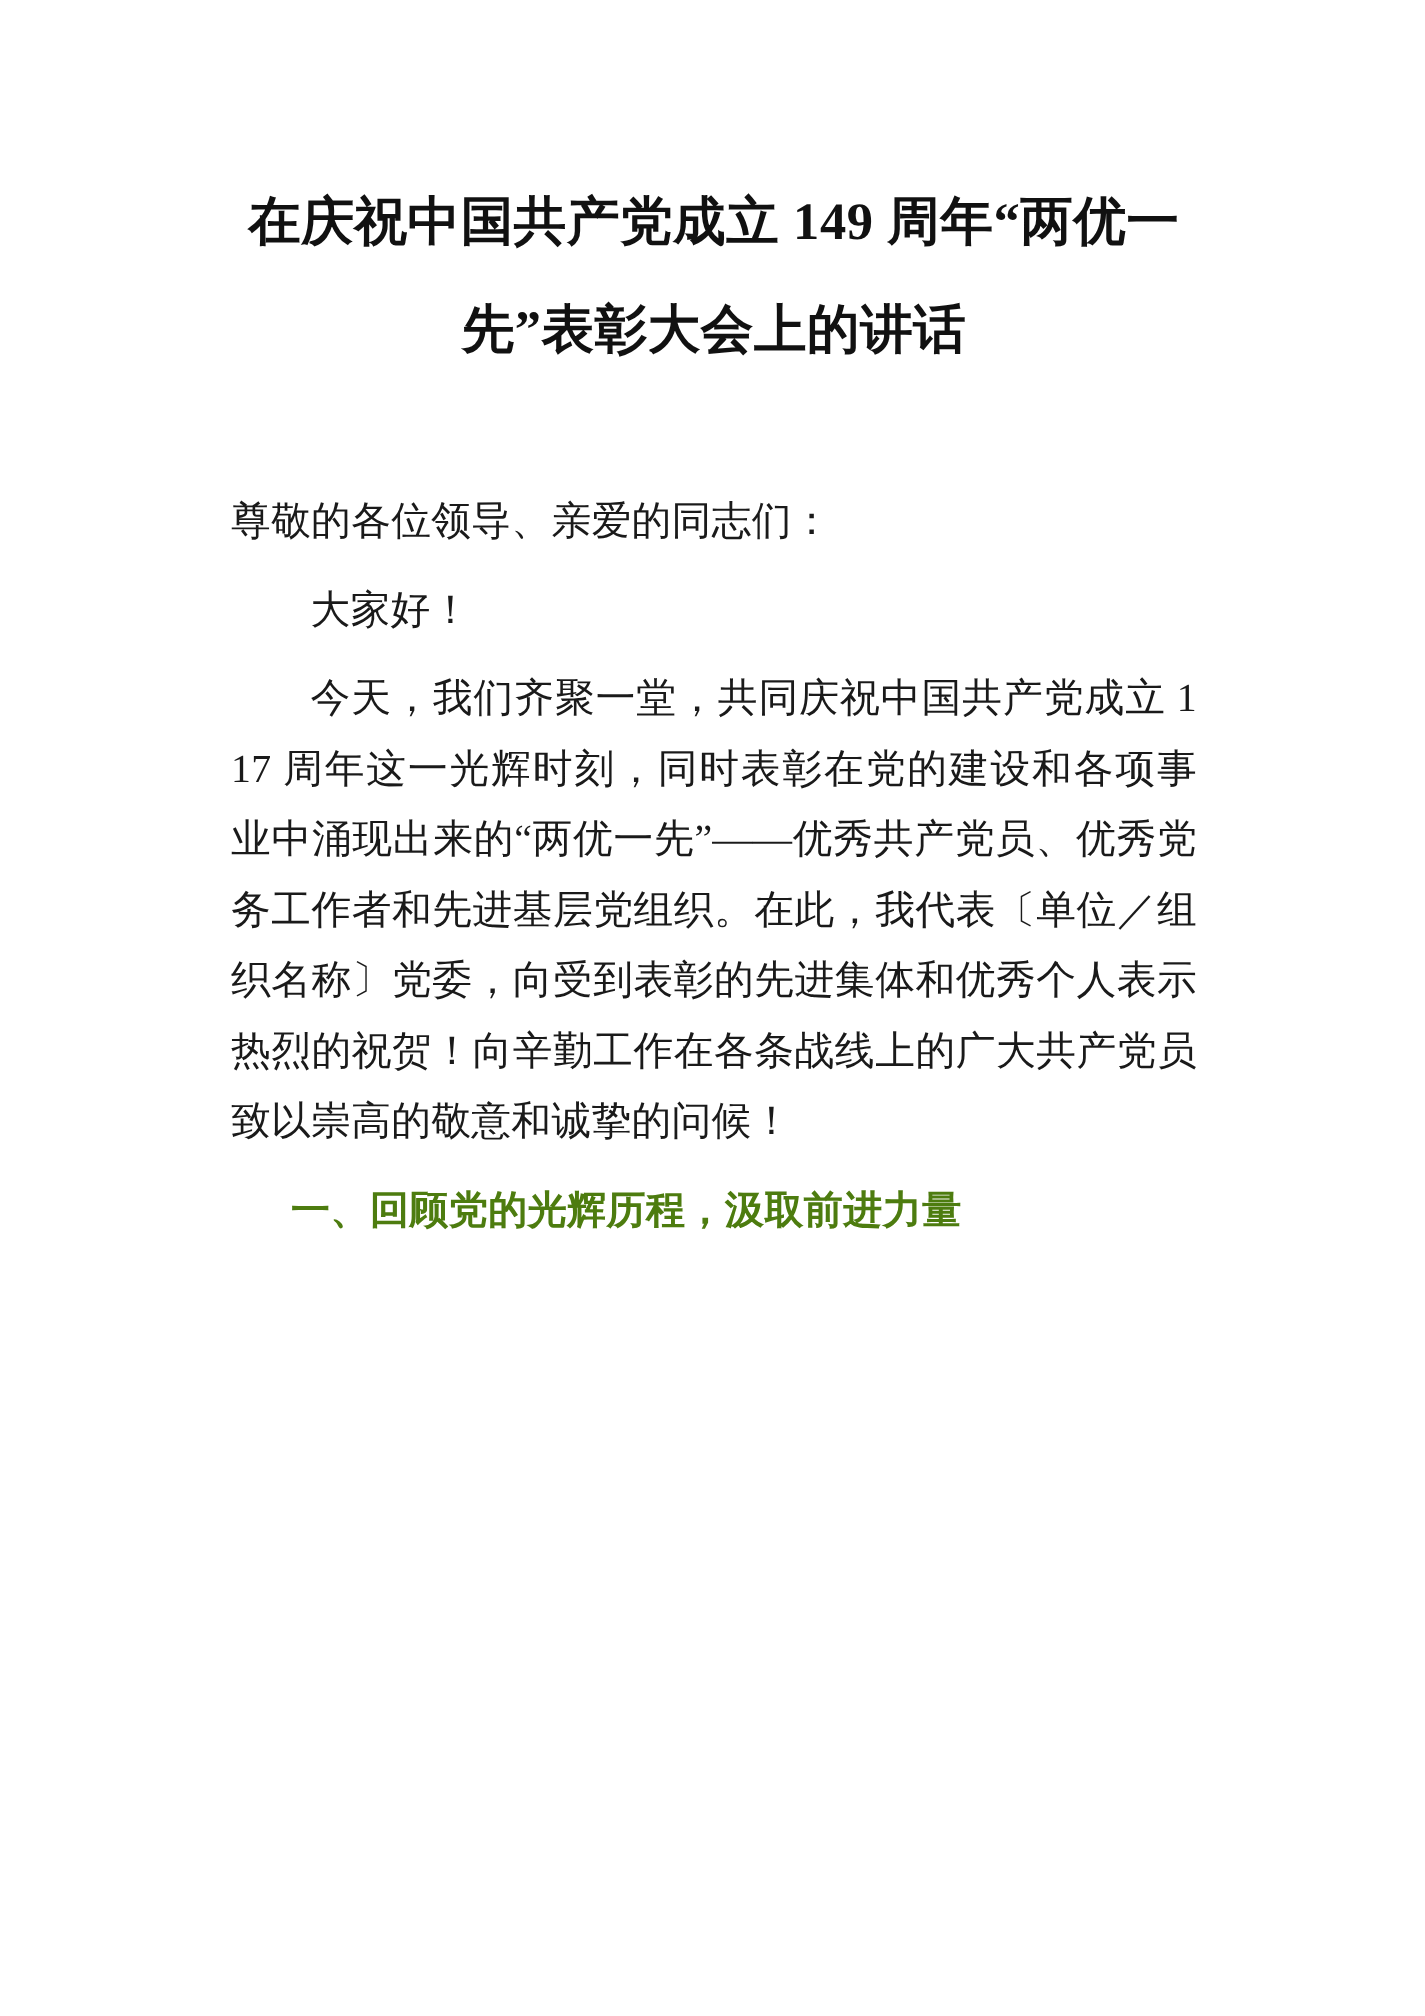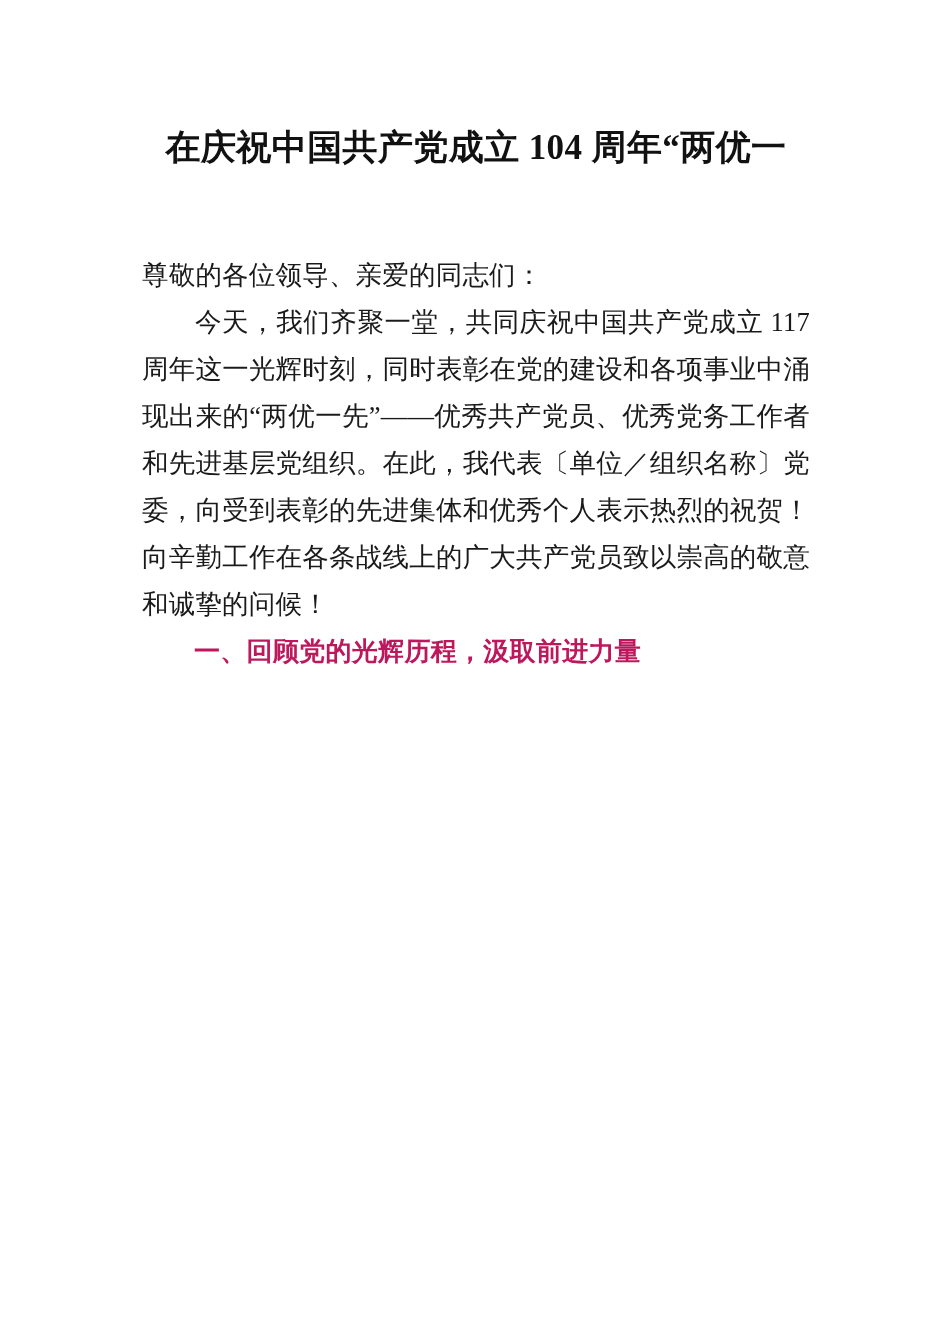--- a/index.html
+++ b/index.html
@@ -47,21 +47,21 @@
     color: #111111;
     word-break: break-all;
   }
 
   
   .body-block {
     margin-top: 68px;
   }
 
   p.para {
-    margin: 0;
+    margin: 12px;
     font-family: "Liberation Serif", "DejaVu Serif", serif;
     font-size: 26.5px;
     line-height: 47px;
     text-align: justify;
     text-justify: inter-character;
     text-align-last: left;
     word-break: break-all;
     letter-spacing: 0.2px;
     color: #1a1a1a;
   }
@@ -73,41 +73,42 @@
   
   h2.section-heading {
     margin: 0;
     font-family: "Liberation Sans", "DejaVu Sans", sans-serif;
     font-weight: bold;
     font-size: 26px;
     line-height: 47px;
     text-indent: 2em;
     text-align: left;
     letter-spacing: 0.3px;
-    color: #be185d;
+    color: #4d7c0f;
     word-break: break-all;
   }
 
   
   p.para.clipped {
     text-align-last: justify;
   }
 </style>
 </head>
 <body>
 
 <div class="page">
   <div class="content">
 
-    <h1 class="doc-title"><span>在庆祝中国共产党成立 104 周年“两优一</span><br></h1>
+    <h1 class="doc-title"><span>在庆祝中国共产党成立 149 周年“两优一</span><br><span>先”表彰大会上的讲话</span></h1>
 
     <div class="body-block">
 
       <p class="para">尊敬的各位领导、亲爱的同志们：</p>
 
+      <p class="para indent">大家好！</p>
 
       <p class="para indent">今天，我们齐聚一堂，共同庆祝中国共产党成立 117 周年这一光辉时刻，同时表彰在党的建设和各项事业中涌现出来的“两优一先”——优秀共产党员、优秀党务工作者和先进基层党组织。在此，我代表〔单位／组织名称〕党委，向受到表彰的先进集体和优秀个人表示热烈的祝贺！向辛勤工作在各条战线上的广大共产党员致以崇高的敬意和诚挚的问候！</p>
 
 
       <h2 class="section-heading">一、回顾党的光辉历程，汲取前进力量</h2>
 
 
     </div>
   </div>
 </div>

